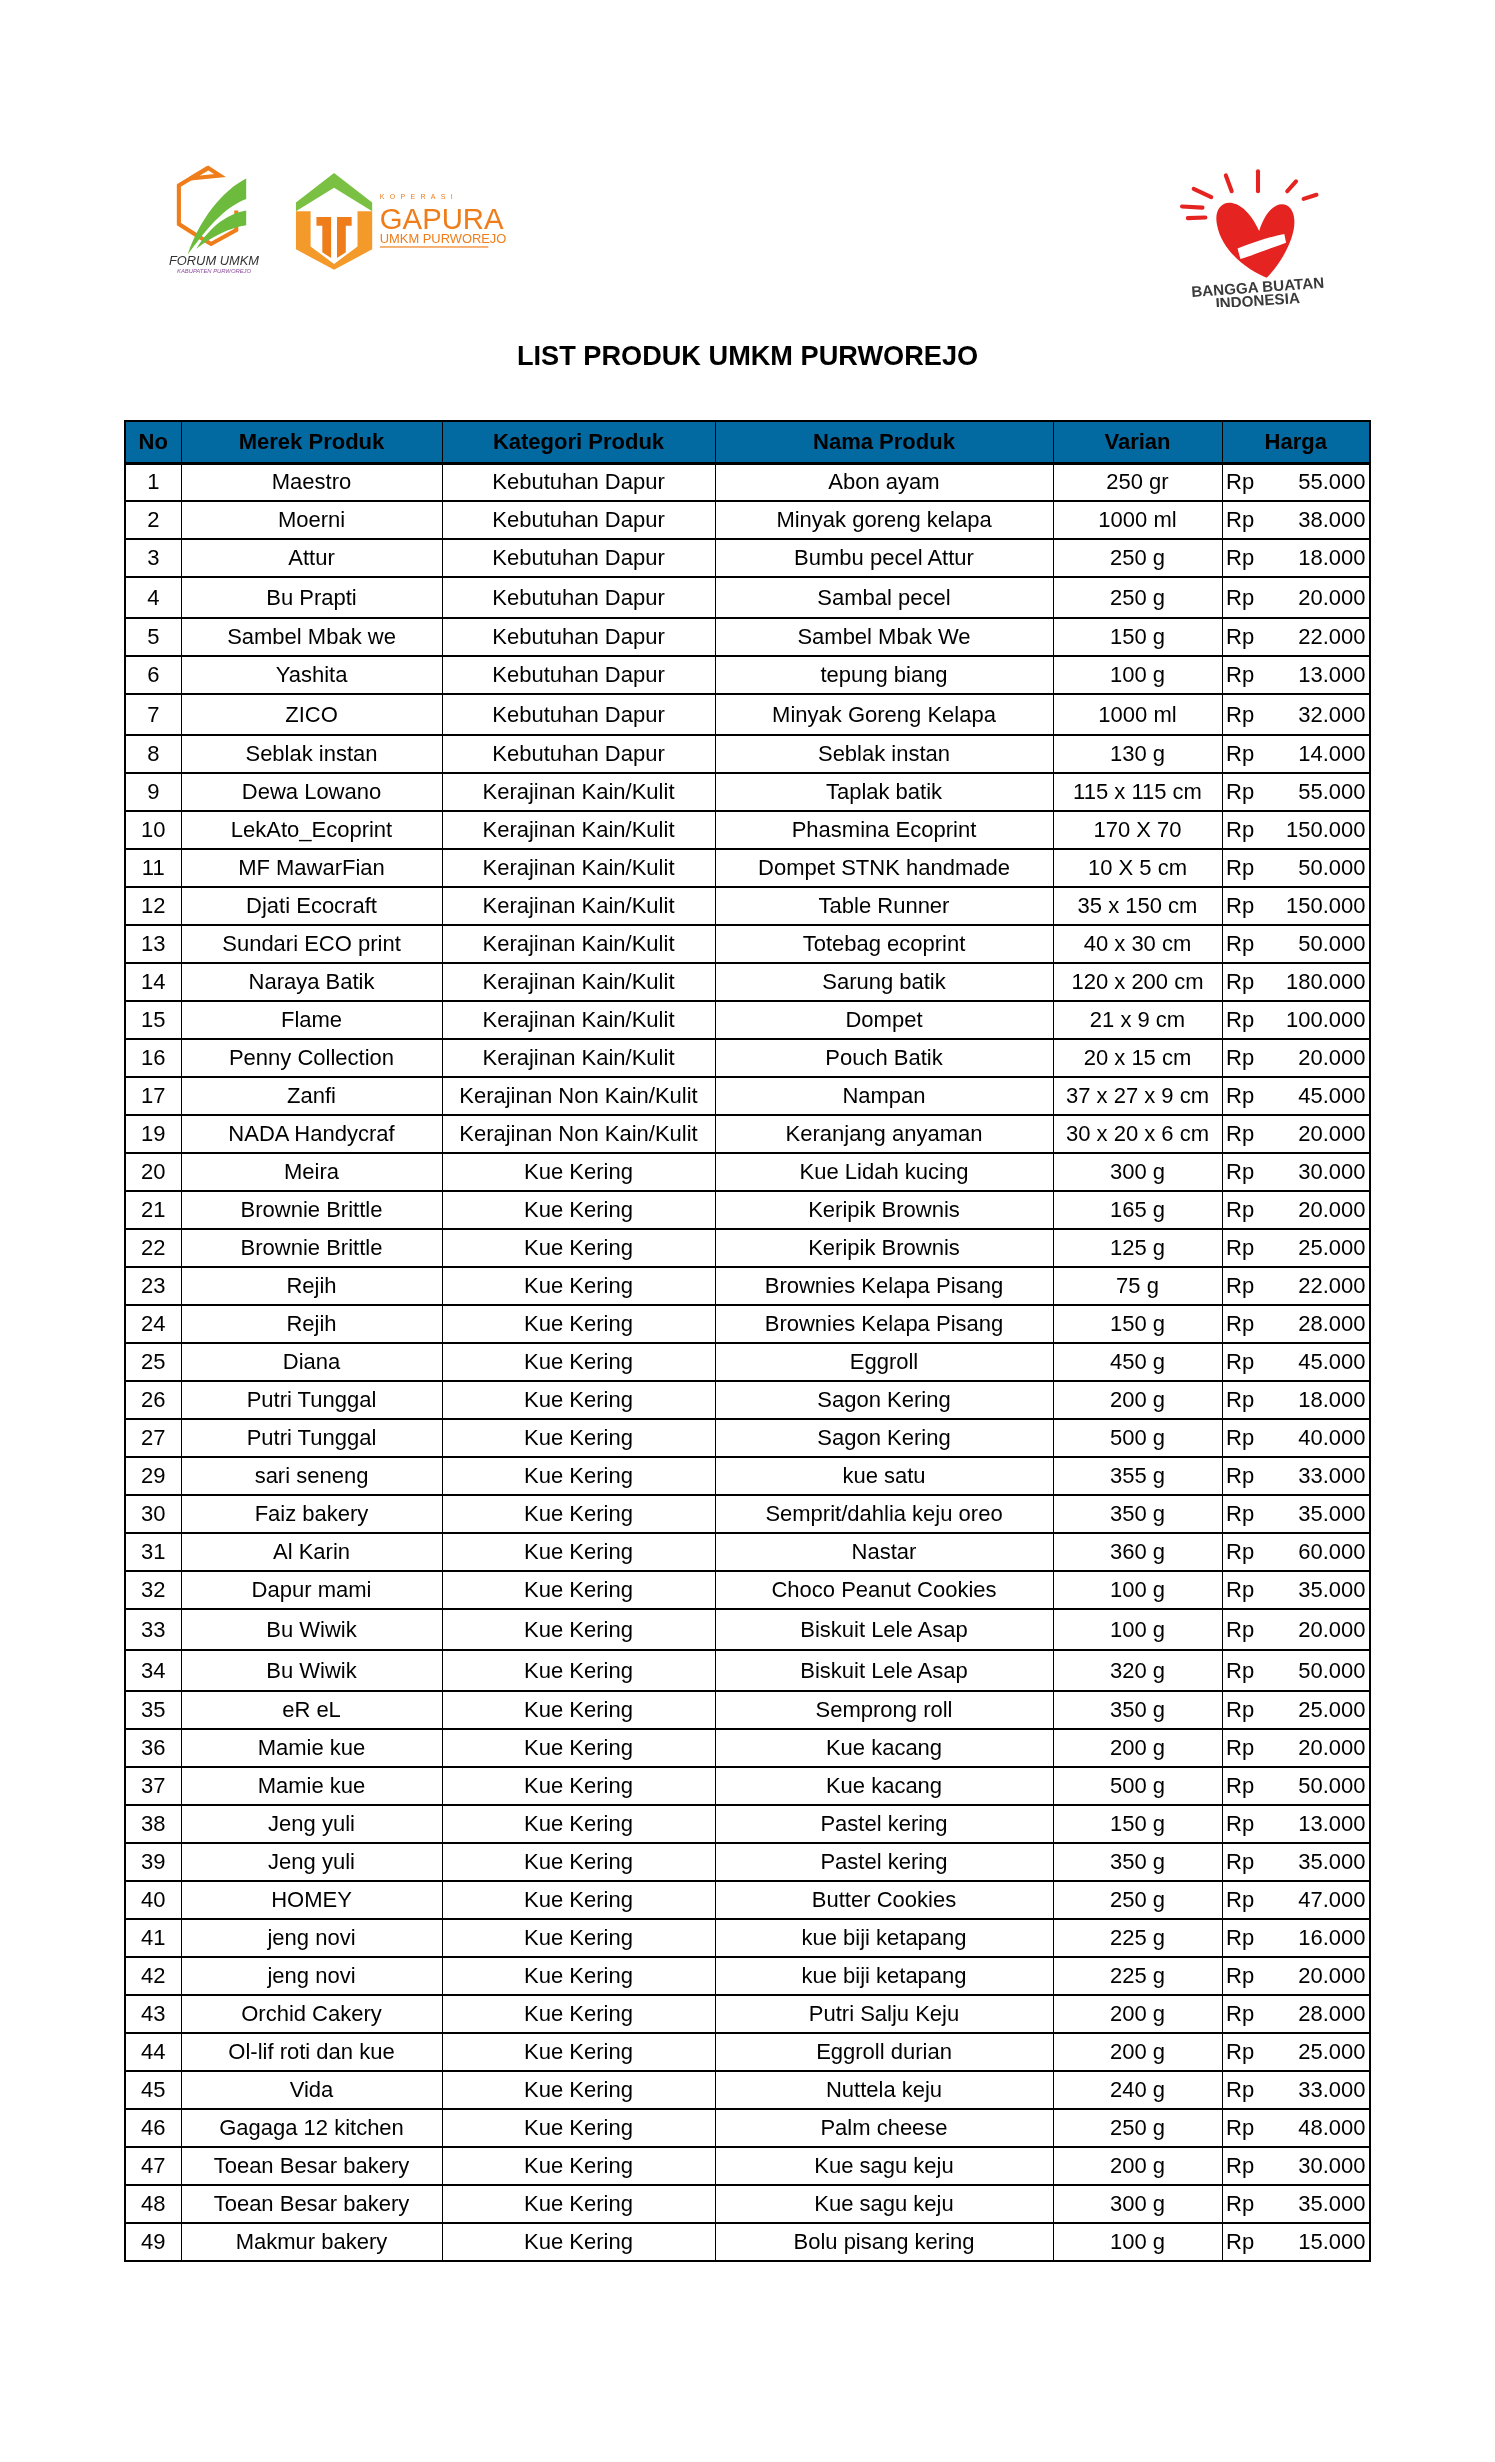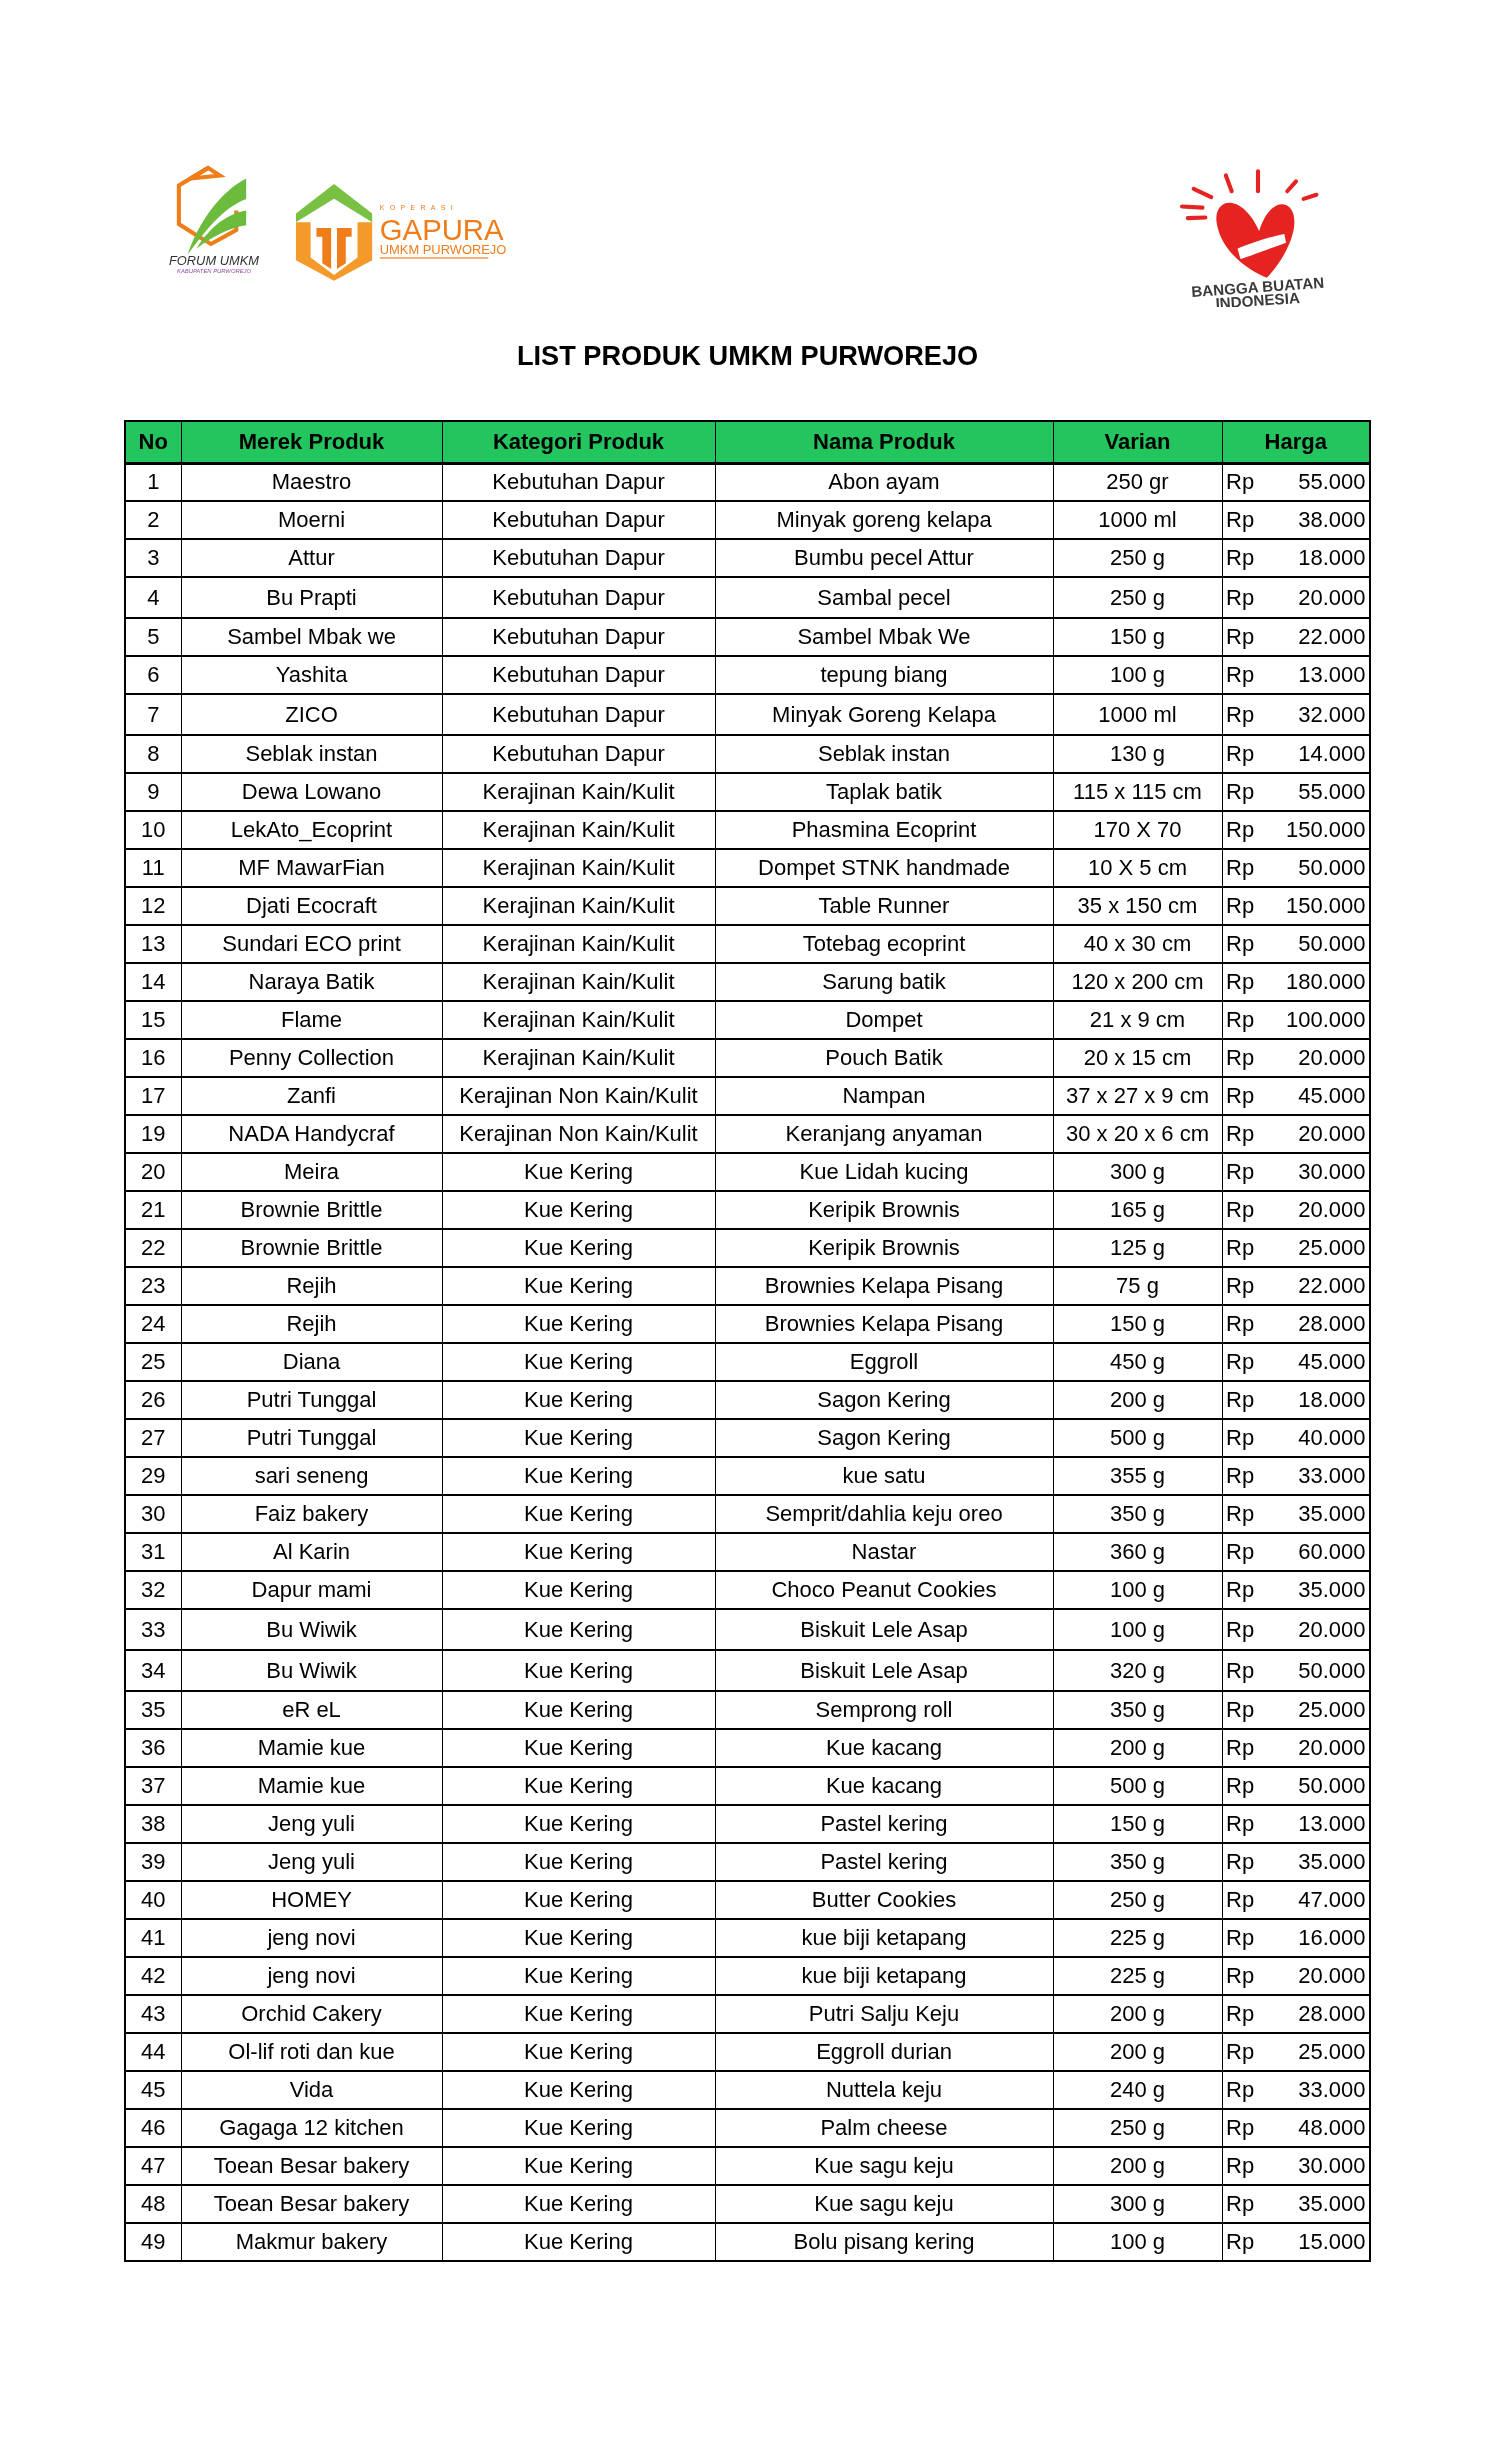--- a/index.html
+++ b/index.html
@@ -1,25 +1,25 @@
 <!DOCTYPE html>
 <html style="font-size:9.4px"><head>
 <meta charset="utf-8">
 <style>
   html, body { margin:0; padding:0; background:#ffffff; }
   body { width:1495px; height:2462px; position:relative; font-family:"Liberation Sans", sans-serif; color:#000; overflow:hidden; }
   .logo { position:absolute; }
   #logo-forum { left:164px; top:155px; width:100px; height:120px;font-style:italic; }
-  #logo-gapura { left:293px; top:181px; width:217px; height:100px; }
+  #logo-gapura { left:293px; top:170px; width:217px; height:100px; }
   #logo-bangga { left:1164px; top:155px; width:188px; height:152px; }
   .title { position:absolute; left:0; width:1495px; top:321px; text-align:center; font-weight:bold; font-size:28px; letter-spacing:0px; transform:scaleX(0.97); }
   table.products { position:absolute; left:124px; top:420px; border-collapse:collapse; table-layout:fixed; width:1246px; }
   table.products th, table.products td { border:1.8px solid #000; font-size:22px; padding:0 3.5px; white-space:nowrap; overflow:hidden; }
   table.products thead tr { height:42px; }
-  table.products th { background:#22c55e; font-weight:bold; text-align:center; border-bottom:3.5px solid #000; }
+  table.products th { background:#0369a1; font-weight:bold; text-align:center; border-bottom:3.5px solid #000; }
   table.products tbody tr { height:38px; }
   table.products tbody tr.tall { height:41px; }
   table.products tbody tr td { border-top:2.9px solid #000; }
   td.c-no { text-align:center; }
   td.c-brand { text-align:center; padding-left:2.3px; }
   td.c-cat, td.c-name, td.c-var { text-align:center; }
   td.c-price { padding:0 5.9px; }
   .price-wrap { display:flex; justify-content:space-between; }
   table.products { border:2.3px solid #000; }
 </style>

